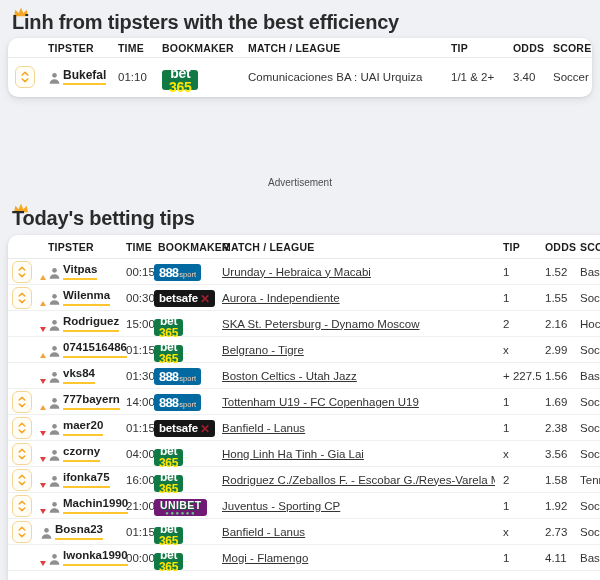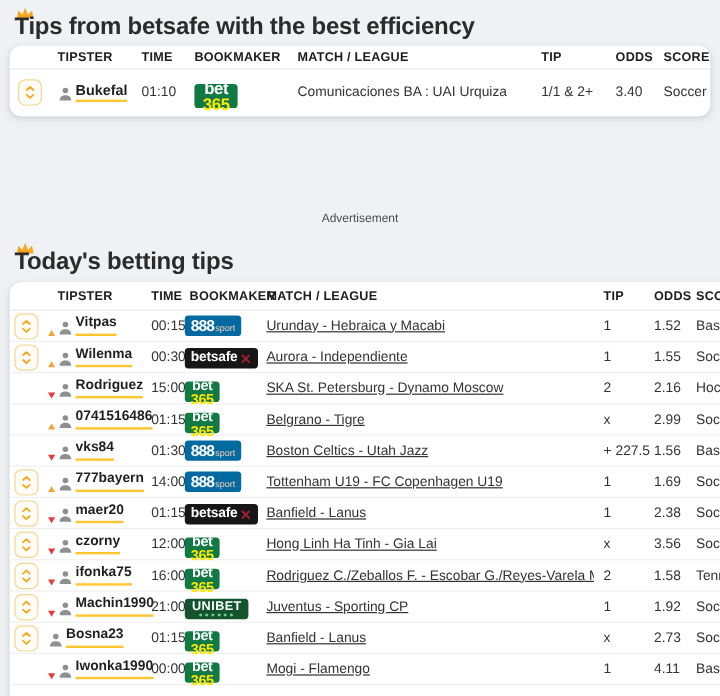--- a/index.html
+++ b/index.html
@@ -69,38 +69,38 @@
   .logo-bet365 { background:#117a44;flex-direction:column; }
   .lg-bet { color:#ffffff; font-weight:bold; font-size:12px; letter-spacing:-0.3px; }
   .lg-365 { color:#ffe600; font-weight:bold; font-size:12px; letter-spacing:-0.3px; }
   .grid-t1 .lg-bet, .grid-t1 .lg-365 { font-size:14px; }
   .logo-888sport { background:#0369a1; }
   .lg-888 { color:#fff; font-weight:bold; font-size:13px; letter-spacing:-0.8px; }
   .lg-sport { color:#ffd2b0; font-size:7.5px; align-self:flex-end; margin:0 0 2px 1px; }
   .logo-betsafe { background:#161616; }
   .lg-bs { color:#fff; font-weight:bold; font-size:11.5px; letter-spacing:-0.2px; }
   .lg-x { color:#a01f2f; font-weight:bold; font-size:12px; margin-left:2px; }
-  .logo-unibet { background:#14532d; flex-direction:column; padding:1px 6px; }
+  .logo-unibet { background:#701a75; flex-direction:column; padding:1px 6px; }
   .lg-uni { color:#fff; font-weight:bold; font-size:10.5px; letter-spacing:.4px; text-shadow:1px 1px 0 #0a5c2d; }
   .lg-dots { color:#69c98c; font-size:6px; letter-spacing:1.5px; line-height:4px; }
 
   .c-match { font-size:11.5px; color:#333; padding-left:8px; white-space:nowrap; overflow:hidden; min-width:0; }
   .grid-t2 .c-match { padding-left:8px;text-decoration:underline; }
   .c-tip, .c-odds, .c-score { font-size:11.5px; color:#333; padding-left:8px; white-space:nowrap; }
 </style>
 </head>
 <body>
 
 <div class="sec-title" id="title1">
   <span class="crown">
     <svg width="16" height="10" viewBox="0 0 20 13">
         <path d="M1 12 L2.6 3.5 L7 8 L10 0.5 L13 8 L17.4 3.5 L19 12 Z" fill="#f5a623"></path>
       </svg>
   </span>
-  <h1>Tips from betsafe with the best efficiency</h1>
+  <h1>Linh from tipsters with the best efficiency</h1>
 </div>
 
 <div class="card" id="card1">
   <div class="thead grid-t1">
     <div></div>
     <div class="hc hc-tipster">TIPSTER</div>
     <div class="hc hc-time">TIME</div>
     <div class="hc">BOOKMAKER</div>
     <div class="hc">MATCH / LEAGUE</div>
     <div class="hc">TIP</div>
@@ -394,21 +394,21 @@
     <div class="c-tipster">
       <span class="trend trend-down"></span>
       <span class="person">
         <svg width="13" height="13" viewBox="0 0 14 14">
           <circle cx="7" cy="3.6" r="2.5" fill="#8f8f8f"></circle>
           <path d="M1.8 12.6 c0-3 2.3-4.7 5.2-4.7 s5.2 1.7 5.2 4.7 Z" fill="#8f8f8f"></path>
         </svg>
       </span>
       <a class="tipster-name">czorny</a>
     </div>
-    <div class="c-time">12:00</div>
+    <div class="c-time">04:00</div>
     <div class="c-book">
       <span class="logo logo-bet365">
             <span class="lg-bet">bet</span>
             <span class="lg-365">365</span>
           </span>
     </div>
     <div class="c-match">Hong Linh Ha Tinh - Gia Lai</div>
     <div class="c-tip">x</div>
     <div class="c-odds">3.56</div>
     <div class="c-score">Soccer</div>

